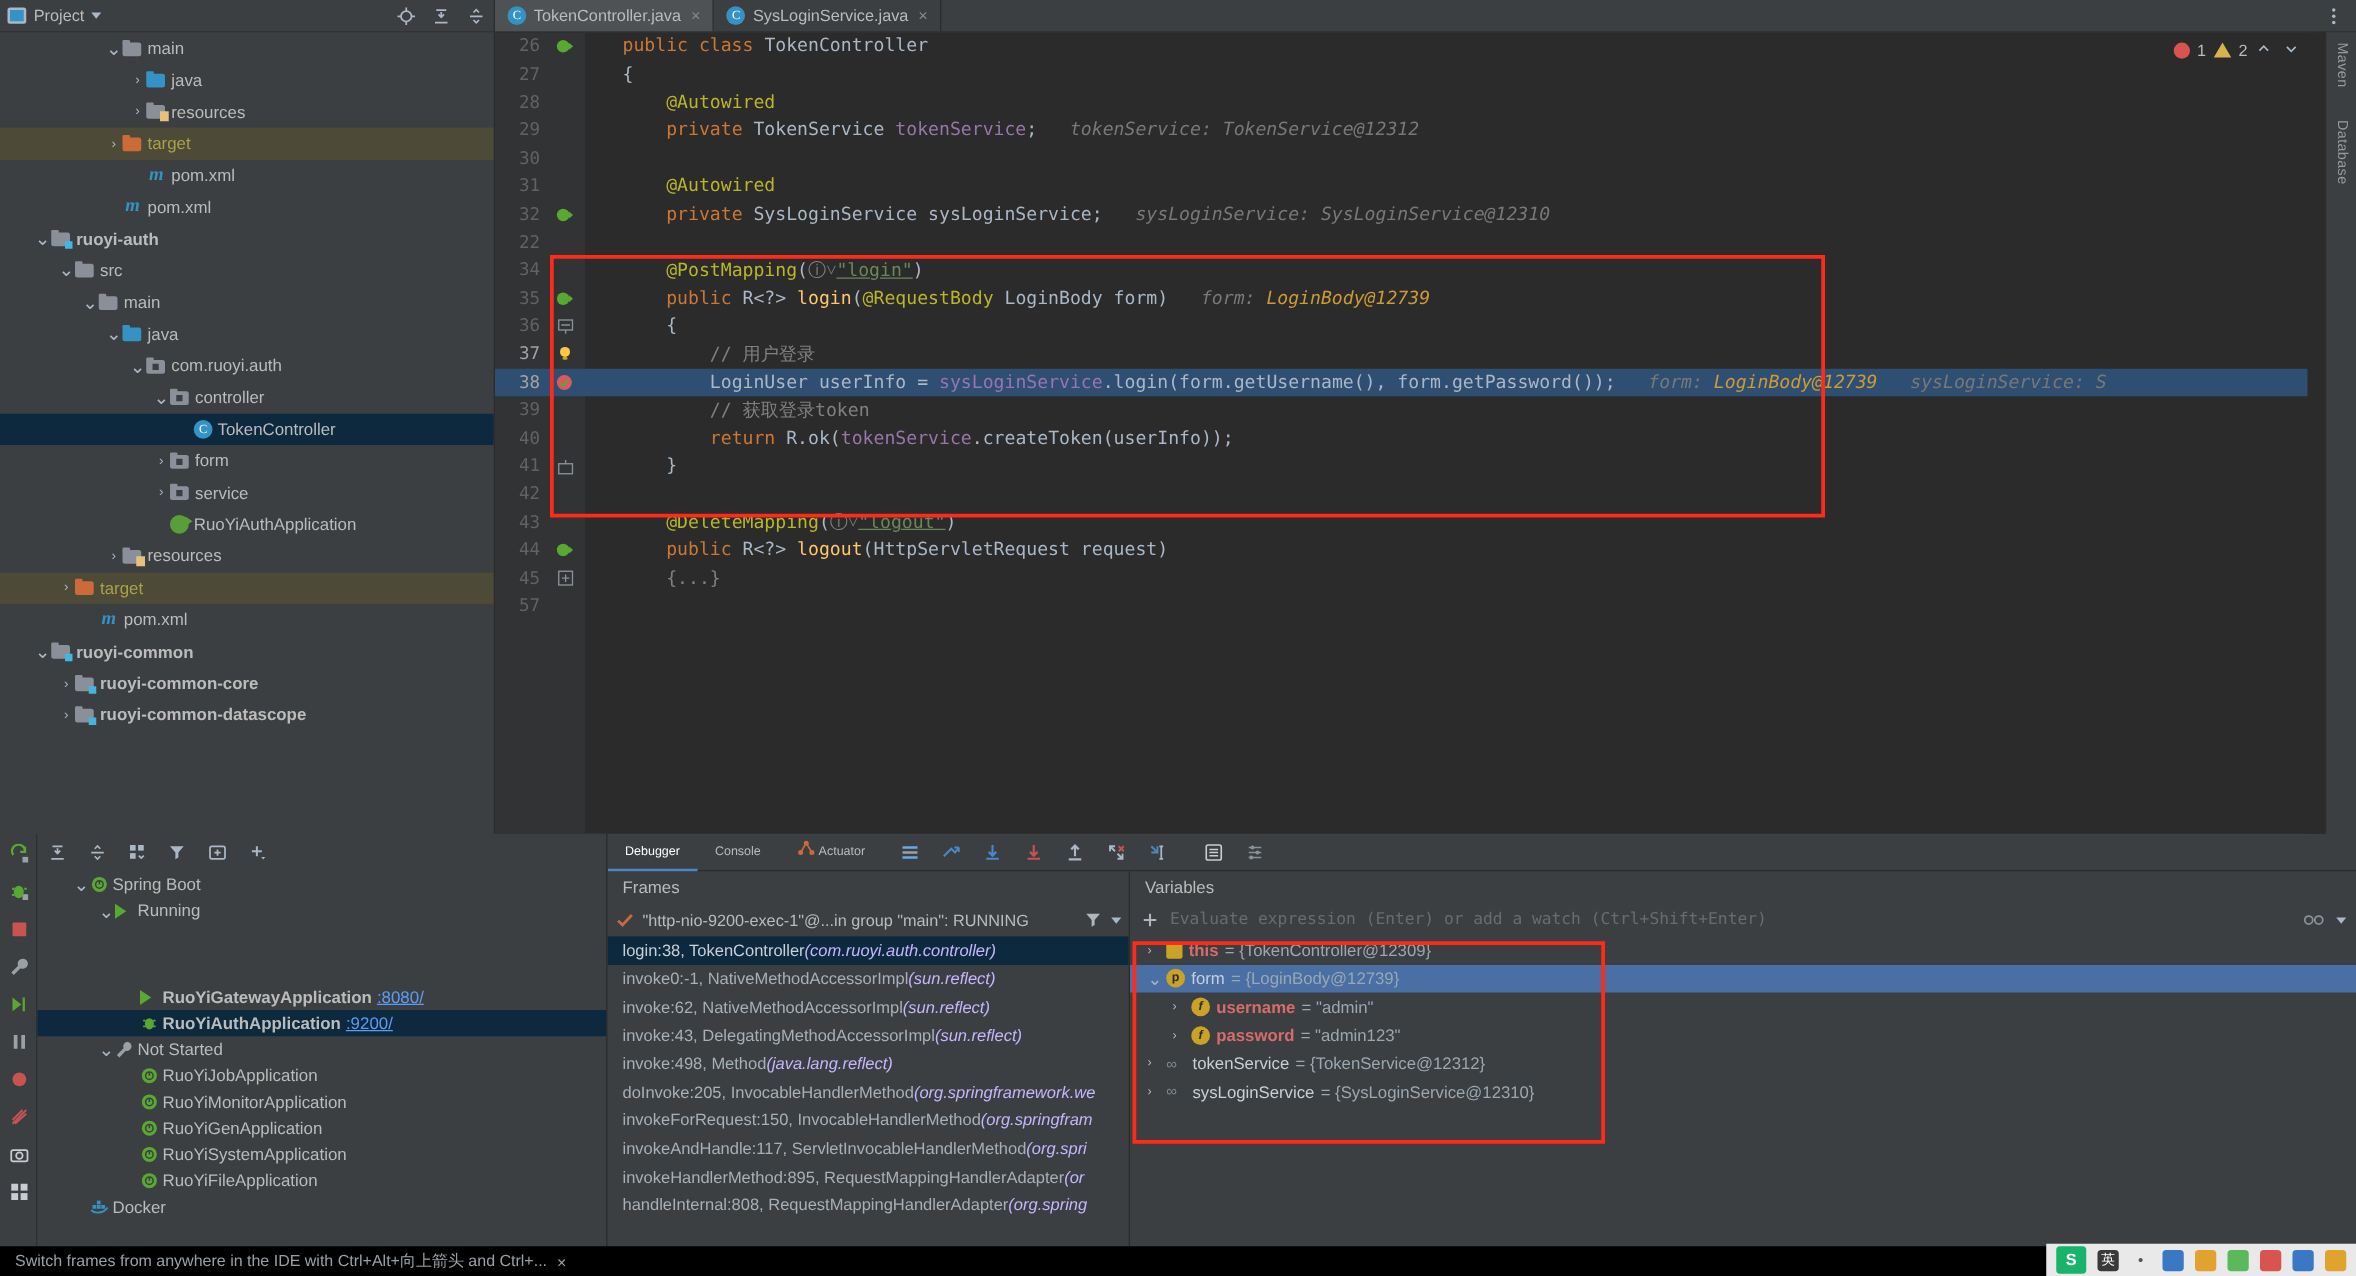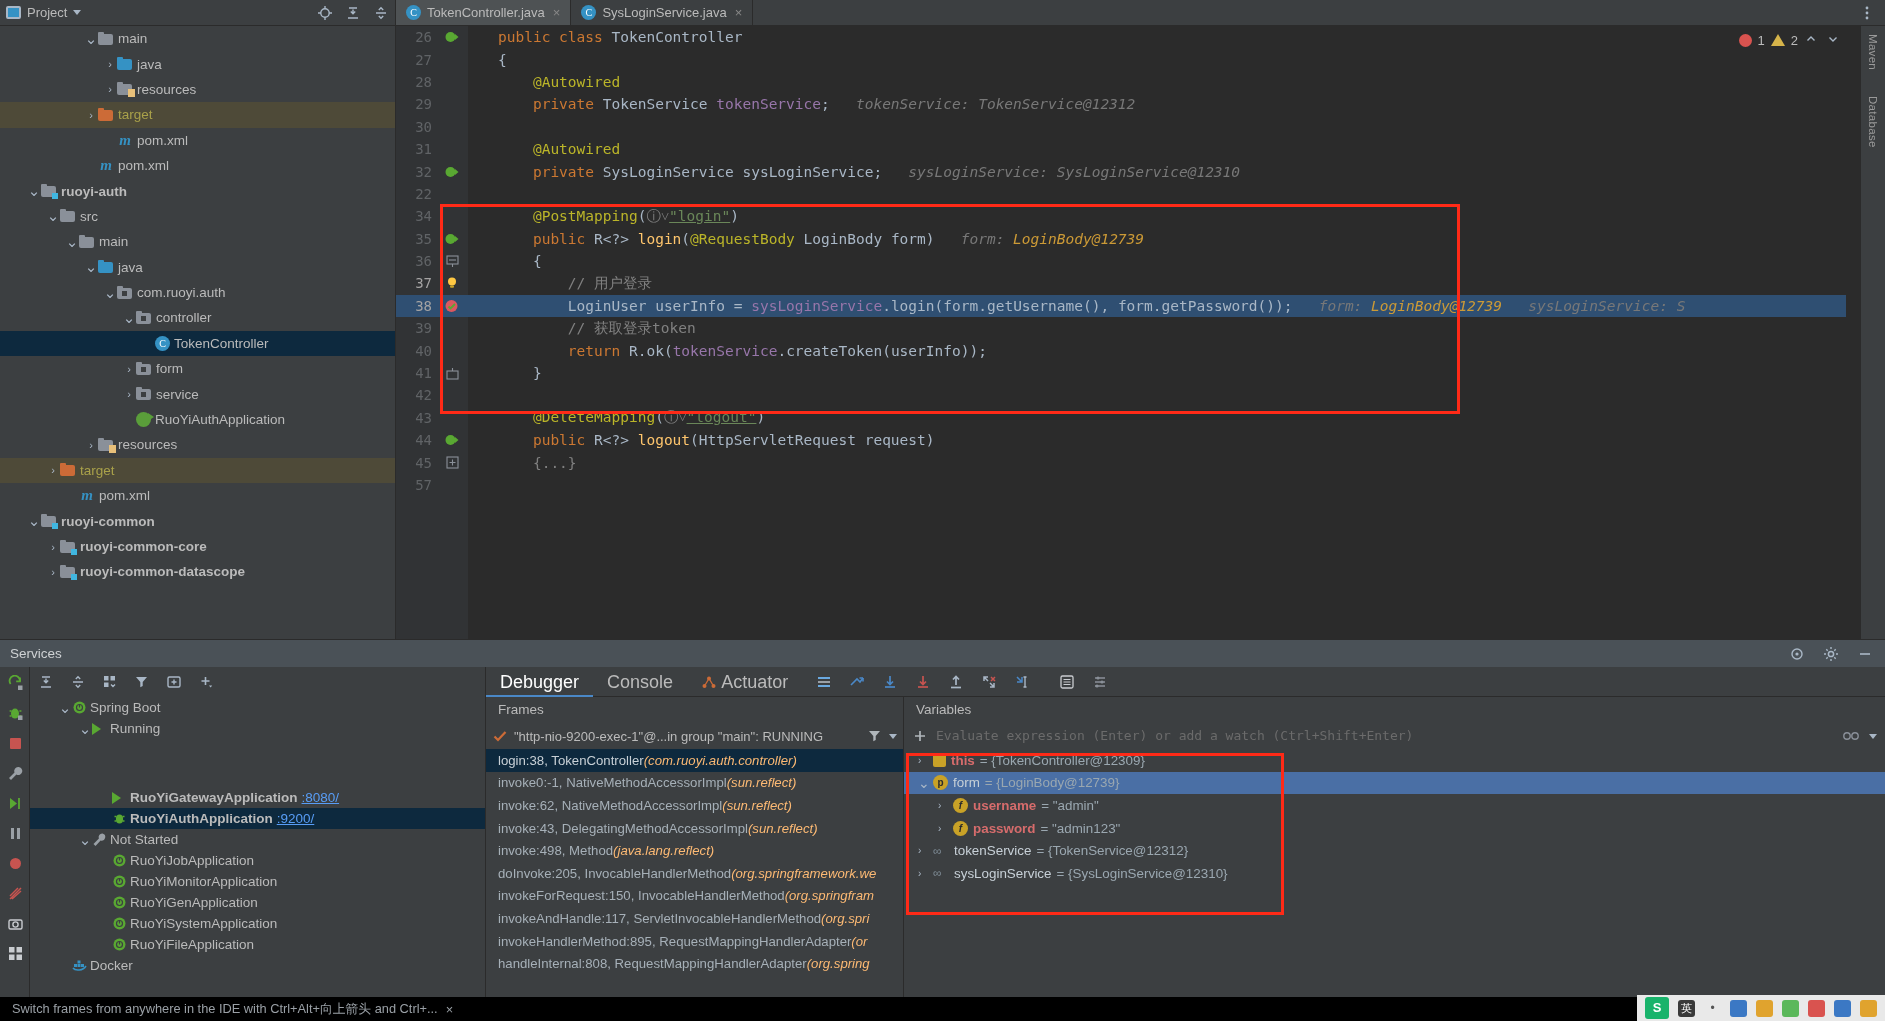--- a/index.html
+++ b/index.html
@@ -125,31 +125,31 @@
   }
   .svc-list { width: 456px; background: #3c3f41; flex: 0 0 456px; border-right: 1px solid #2b2b2b; position: relative; }
   .svc-toolbar { height: 30px; display: flex; align-items: center; gap: 16px; padding-left: 8px; }
   .srow { height: 21px; display: flex; align-items: center; white-space: nowrap; font-size: 13.5px; padding-left: 4px; }
   .srow.sel { background: #0d293e; }
   .play-tri { width: 0; height: 0; border-left: 9px solid #59a832; border-top: 6px solid transparent; border-bottom: 6px solid transparent; }
   .link { color: #589df6; text-decoration: underline; }
 
   .dbg { flex: 1 1 auto; display: flex; flex-direction: column; min-width: 0; background: #3c3f41; }
   .dbg-tabs { height: 30px; display: flex; align-items: center; gap: 0; border-bottom: 1px solid #2b2b2b; }
-  .dtab { padding: 0 14px; height: 30px; line-height: 30px; font-size: 18px; color: #bbbbbb; }
+  .dtab { padding: 0 14px; height: 30px; line-height: 30px; font-size: 10px; color: #bbbbbb; }
   .dtab.active { color: #ffffff; border-bottom: 2px solid #4a88c7; }
   .dtab-icons { display: flex; align-items: center; gap: 17px; margin-left: 14px; }
   .dbg-body { flex: 1; display: flex; min-height: 0; }
 
   .frames { width: 418px; flex: 0 0 418px; border-right: 1px solid #2b2b2b; display: flex; flex-direction: column; min-height: 0; }
   .pane-title { height: 26px; line-height: 26px; padding-left: 12px; font-size: 13.5px; color: #bbbbbb; }
   .thread-row { height: 26px; display: flex; align-items: center; gap: 6px; padding: 0 6px; font-size: 13px; }
   .frow { height: 22.6px; display: flex; align-items: center; padding-left: 12px; font-size: 13.2px; white-space: nowrap; color: #a6b0b8; }
   .frow.sel { background: #0d293e; color: #c8d0d6; }
-  .frow i { color: #fdba74; }
+  .frow i { color: #c4b5fd; }
   .frames-scroll { flex: 1; overflow: hidden; position: relative; }
 
   .vars { flex: 1; display: flex; flex-direction: column; min-width: 0; position: relative; }
   .eval-row { height: 26px; display: flex; align-items: center; gap: 8px; padding: 0 8px; }
   .eval-input {
     flex: 1; height: 22px; background: #3c3f41; border: none; color: #6b6b6b;
     font-family: "DejaVu Sans Mono", monospace; font-size: 13px; line-height: 22px;
   }
   .vrow { height: 22.6px; display: flex; align-items: center; gap: 5px; font-size: 13.4px; padding-left: 14px; white-space: nowrap; }
   .vrow.sel { background: #4a6fa5; }
@@ -435,43 +435,20 @@
       </div>
       <div class="ed-right-rail"></div>
     </div>
 
     <div class="right-strip">
       <span class="vtext">Maven</span>
       <span class="vtext">Database</span>
     </div>
   </div>
 
-  <div class="svc-head">
-    <span class="svc-title">Services</span>
-    <span class="svc-gap"></span>
-    <span class="svc-tools">
-      <span class="ico">
-        <svg width="16" height="16" viewBox="0 0 16 16">
-            <circle cx="8" cy="8" r="5" fill="none" stroke="#a9b7c6" stroke-width="1.4"></circle>
-            <circle cx="8" cy="8" r="1.6" fill="#a9b7c6"></circle>
-          </svg>
-      </span>
-      <span class="ico">
-        <svg width="16" height="16" viewBox="0 0 16 16">
-            <circle cx="8" cy="8" r="2.6" fill="none" stroke="#a9b7c6" stroke-width="1.5"></circle>
-            <path d="M8 1v2M8 13v2M1 8h2M13 8h2M3.3 3.3l1.4 1.4M11.3 11.3l1.4 1.4M12.7 3.3l-1.4 1.4M4.7 11.3l-1.4 1.4" stroke="#a9b7c6" stroke-width="1.4"></path>
-          </svg>
-      </span>
-      <span class="ico">
-        <svg width="16" height="16" viewBox="0 0 16 16">
-            <path d="M3 8h10" stroke="#a9b7c6" stroke-width="1.6"></path>
-          </svg>
-      </span>
-    </span>
-  </div>
 
   <div class="bottom">
 
     <div class="svc-vtool">
       <span class="ico">
         <svg width="17" height="17" viewBox="0 0 17 17">
             <path d="M13 6A5.2 5.2 0 103.6 9" stroke="#59a832" stroke-width="1.8" fill="none"></path>
             <path d="M13 2.4V6.4H9.2" stroke="#59a832" stroke-width="1.8" fill="none"></path>
             <rect x="11" y="10.5" width="4.5" height="4.5" fill="#9aa0a6"></rect>
           </svg>

